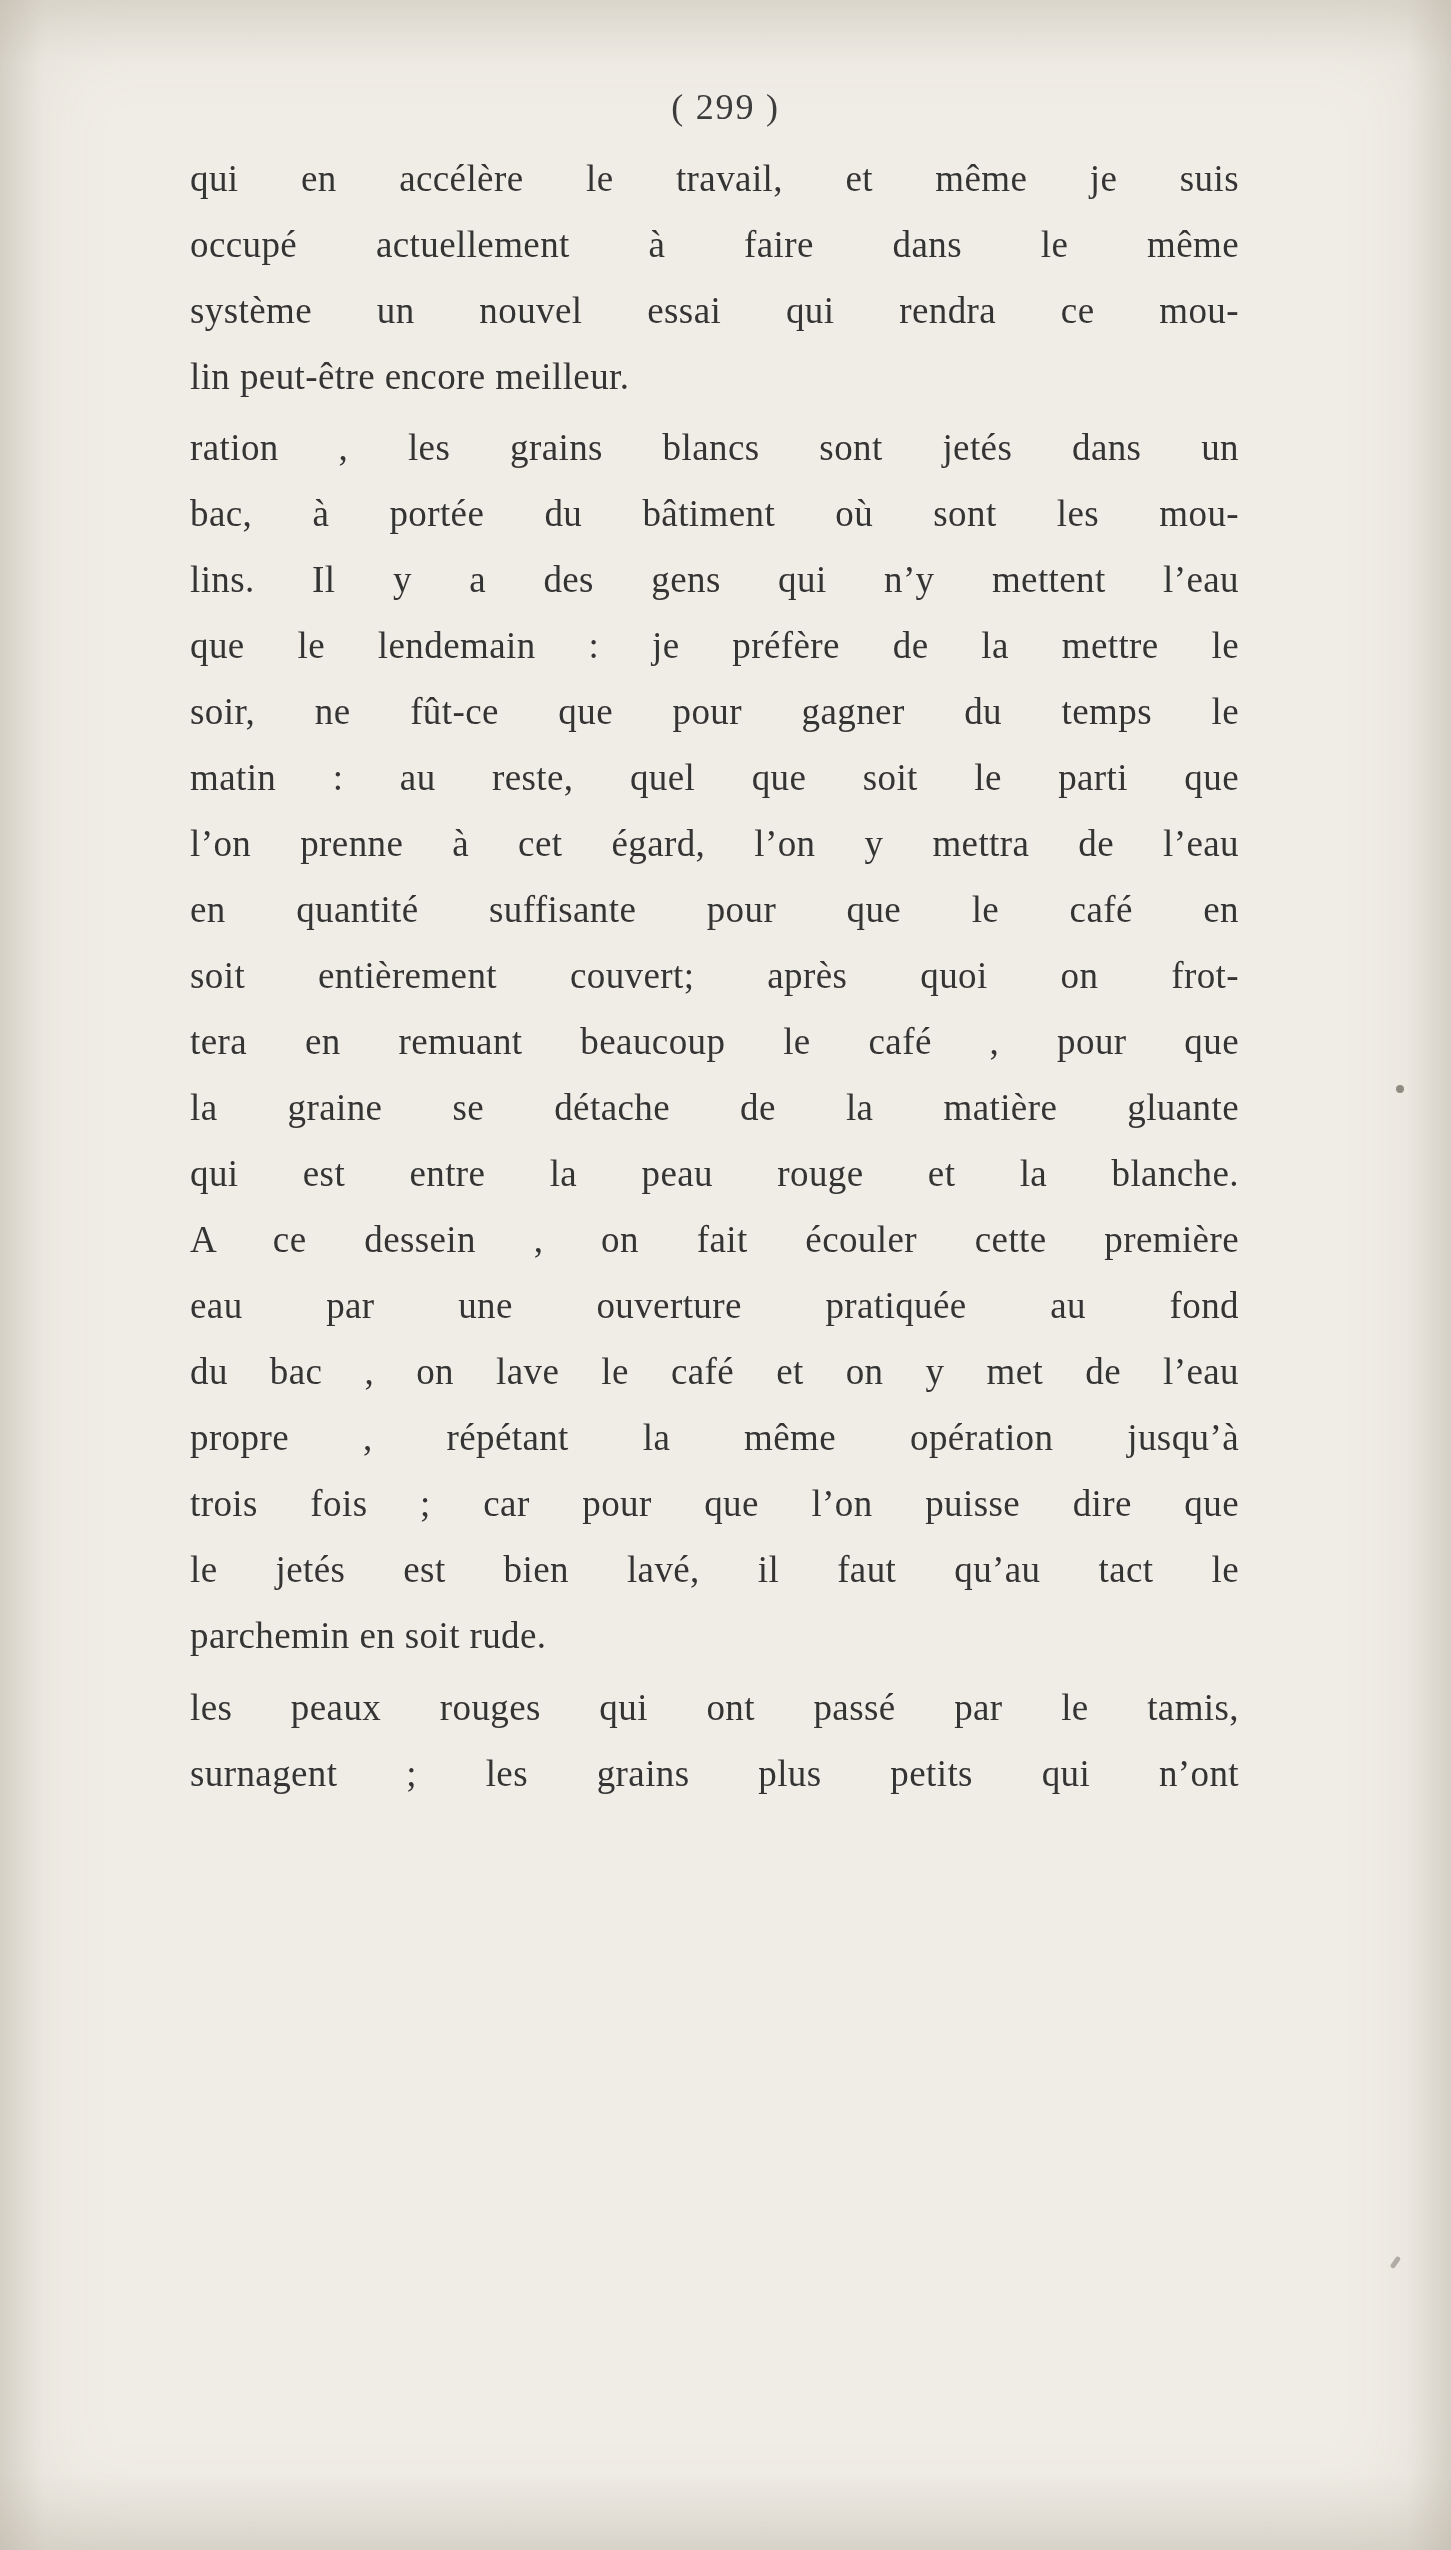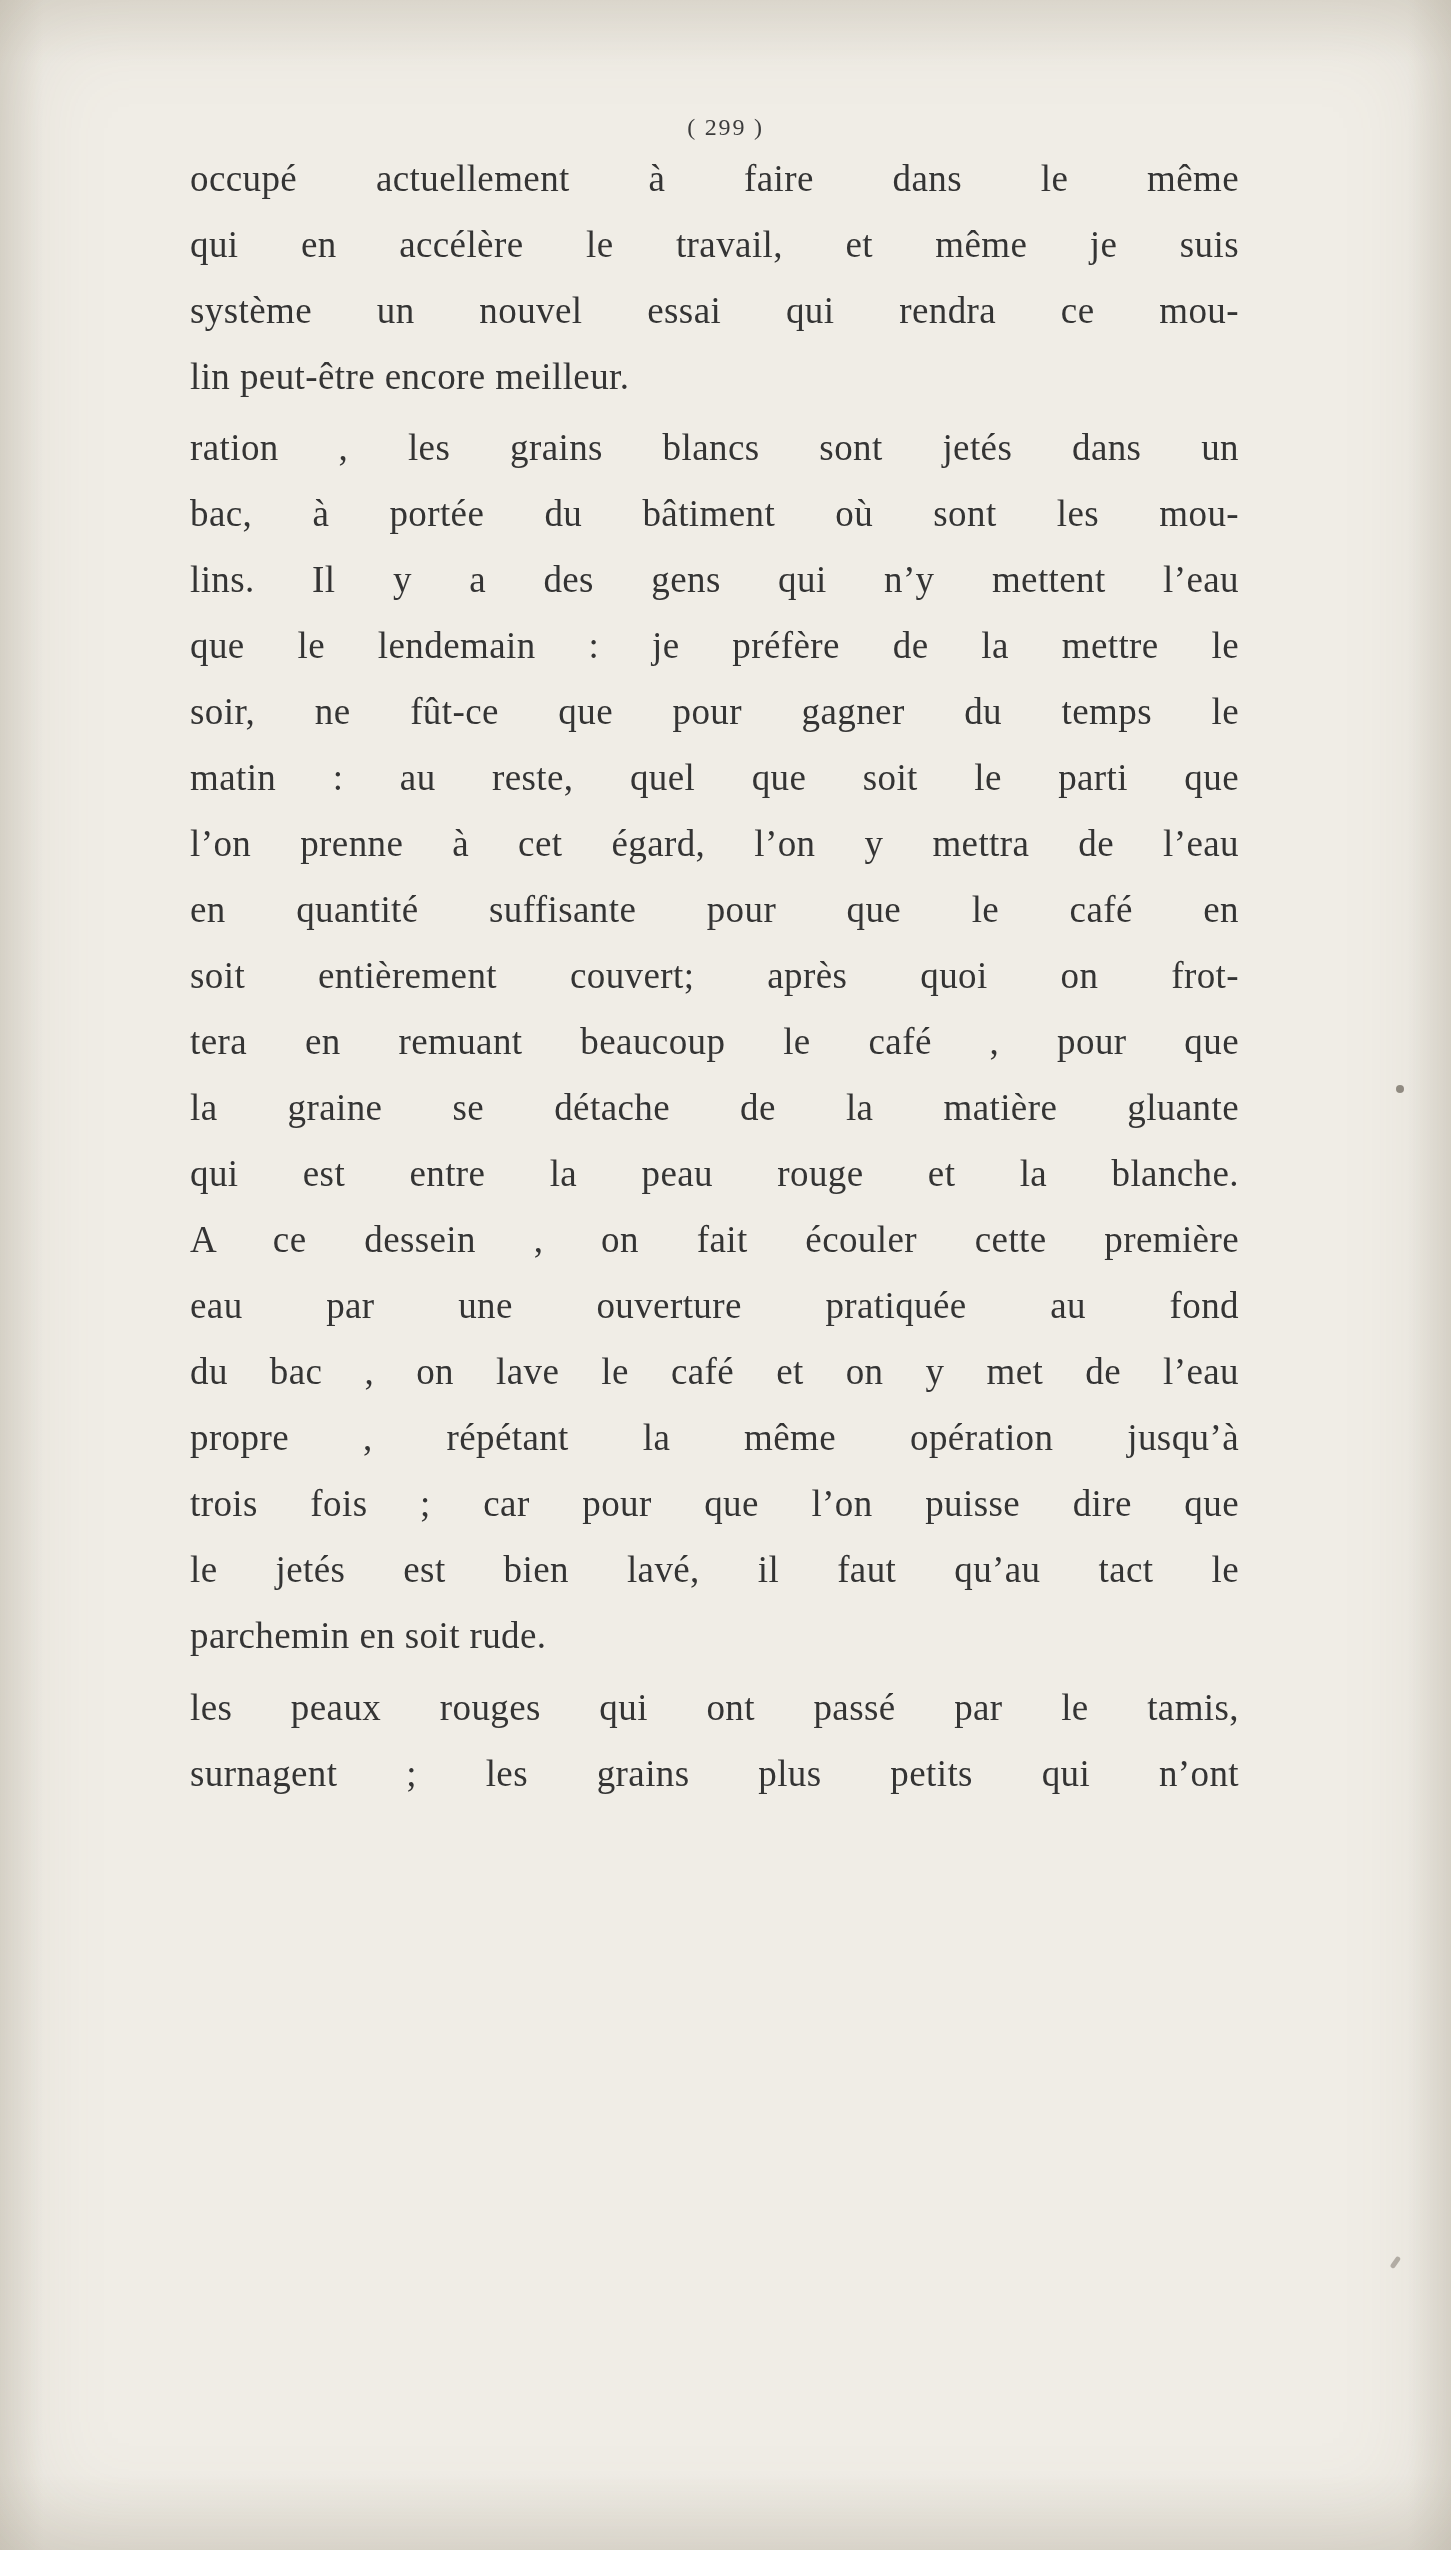--- a/index.html
+++ b/index.html
@@ -22,24 +22,23 @@
       linear-gradient(180deg, rgba(200,194,180,0.30) 0%, rgba(200,194,180,0.0) 2.5%, rgba(200,194,180,0.0) 97%, rgba(190,184,170,0.30) 100%),
       #f0ede6;
     box-shadow: inset 0 0 107px rgba(120,110,90,0.18);
   }
   .page-number {
     position: absolute;
     top: 86px;
     left: 0;
     width: 100%;
     text-align: center;
-    font-size: 24px;
+    font-size: 36px;
     color: #3c3c3c;
     letter-spacing: 1.8px;
-    margin-top: 28px;
   }
   .text-block {
     position: absolute;
     top: 146px;
     left: 190px;
     width: 1049px;
     color: #343434;
     font-size: 37px;
     line-height: 66px;
     letter-spacing: 0.4px;
@@ -71,22 +70,22 @@
 </style>
 </head>
 <body>
 
 <div class="page">
   <div class="page-number">( 299 )</div>
 
   <div class="text-block">
 
   <div class="paragraph">
+        <div class="line just">qui en accélère le travail, et même je suis</div>
         <div class="line just">occupé actuellement à faire dans le même</div>
-        <div class="line just">qui en accélère le travail, et même je suis</div>
         <div class="line just">système un nouvel essai qui rendra ce mou-</div>
         <div class="line left">lin peut-être encore meilleur.</div>
       </div>
       <div class="paragraph">
         <div class="line just">ration , les grains blancs sont jetés dans un</div>
         <div class="line just">bac, à portée du bâtiment où sont les mou-</div>
         <div class="line just">lins. Il y a des gens qui n’y mettent l’eau</div>
         <div class="line just">que le lendemain : je préfère de la mettre le</div>
         <div class="line just">soir, ne fût-ce que pour gagner du temps le</div>
         <div class="line just">matin : au reste, quel que soit le parti que</div>

